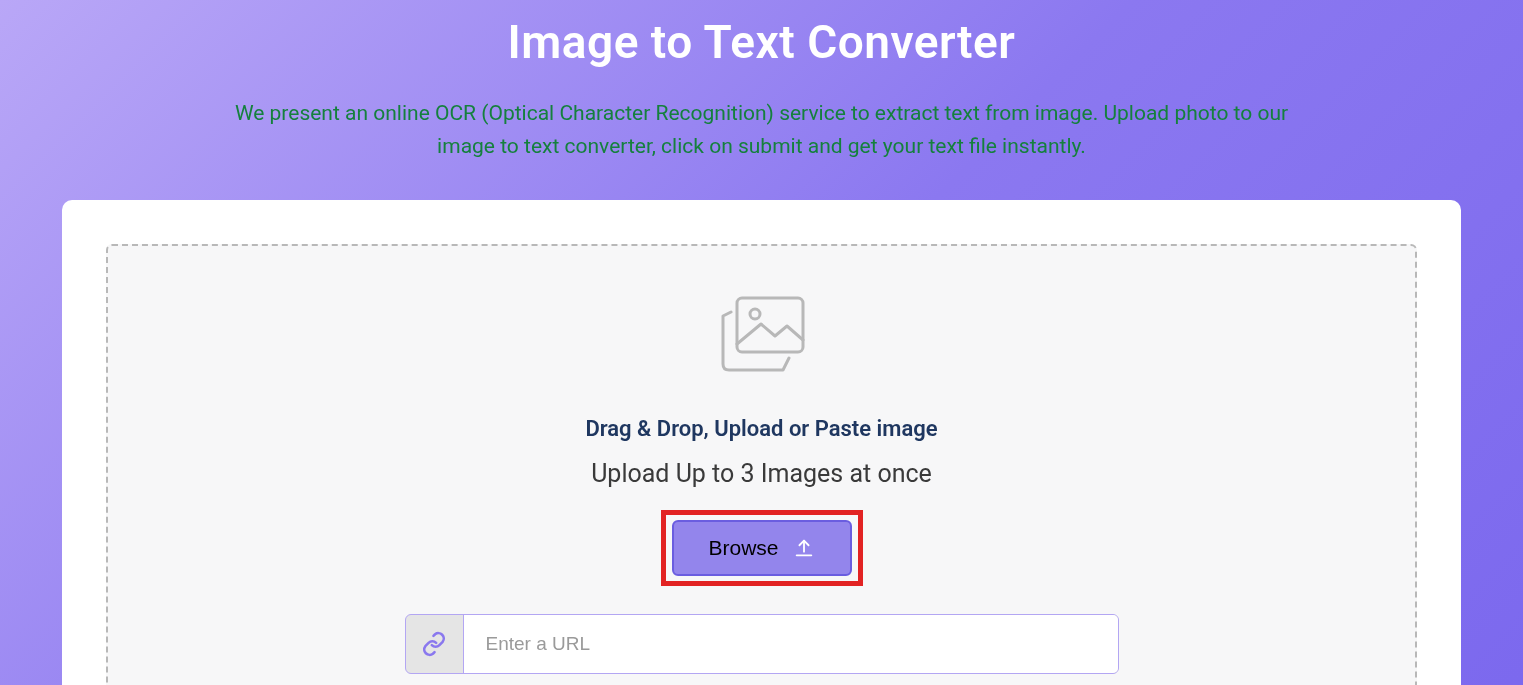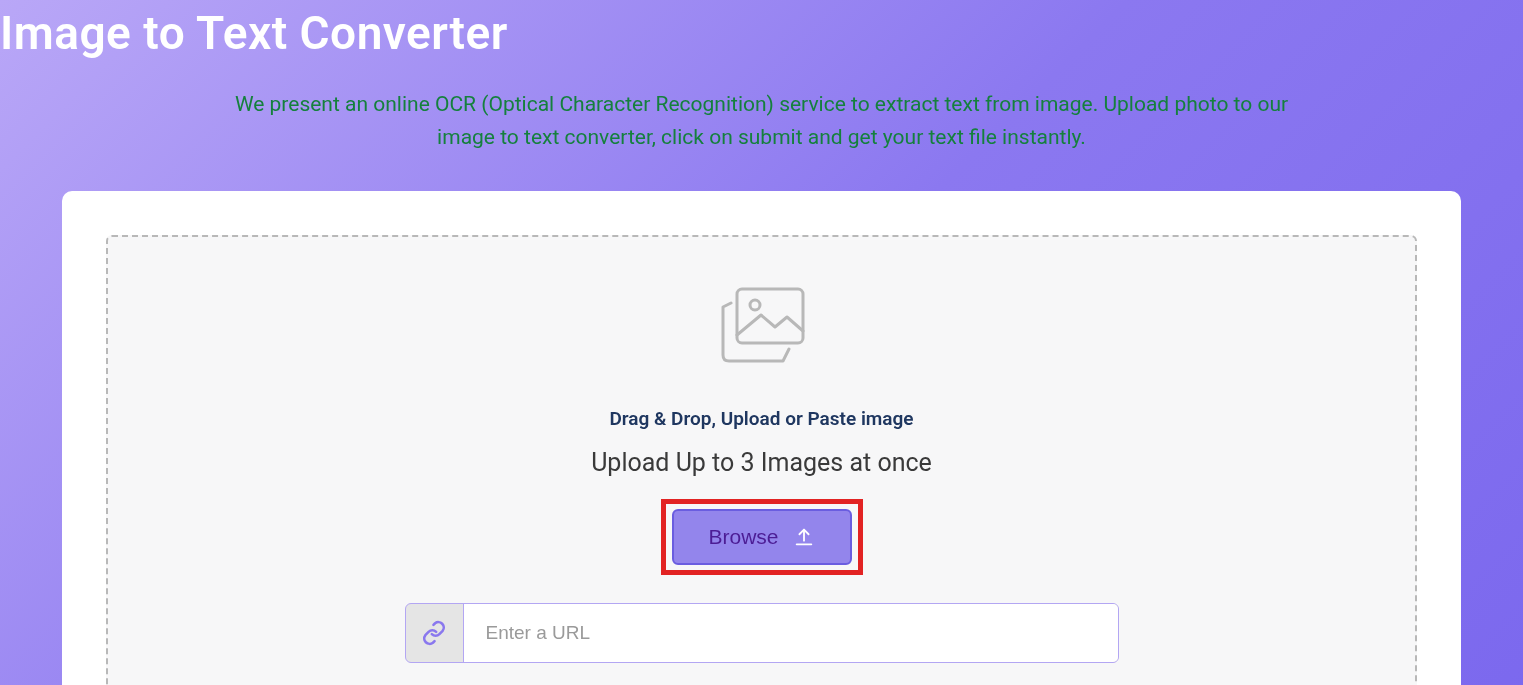--- a/index.html
+++ b/index.html
@@ -7,22 +7,22 @@
     font-family: -apple-system, BlinkMacSystemFont, 'Segoe UI', Roboto, Arial, sans-serif;
     background: linear-gradient(135deg, #b9a7f7 0%, #8b78f0 50%, #7b68ee 100%);
     min-height: 685px;
     width: 1523px;
     overflow: hidden;
   }
   .page-title {
     color: #fff;
     font-size: 46px;
     font-weight: 600;
-    text-align: left;
-    padding-top: 6px;
+    text-align: center;
+    padding-top: 15px;
     letter-spacing: 0.5px;
   }
   .page-subtitle {
     color: #15803d;
     font-size: 21px;
     text-align: center;
     max-width: 1100px;
     margin: 28px auto 0;
     line-height: 1.55;
     font-weight: 400;
@@ -36,42 +36,42 @@
   .dropzone {
     border: 2px dashed #b8b8b8;
     border-radius: 6px;
     background: #f7f7f8;
     padding: 48px 20px 44px;
     text-align: center;
   }
   .image-icon { display: block; margin: 0 auto 40px; }
   .drop-heading {
     color: #1f3760;
-    font-size: 19px;
+    font-size: 22px;
     font-weight: 600;
     margin-bottom: 18px;
   }
   .drop-sub {
     color: #3a3a3a;
     font-size: 25px;
     margin-bottom: 22px;
   }
   .browse-wrap {
     display: inline-block;
     border: 5px solid #e22323;
     padding: 5px 6px;
     margin-bottom: 28px;
   }
   .browse-btn {
     display: inline-flex;
     align-items: center;
     justify-content: center;
     gap: 14px;
     background: #9385ec;
-    color: #4c1d95;
+    color: #000000;
     border: 2px solid #6a5de0;
     border-radius: 6px;
     font-size: 21px;
     font-weight: 500;
     padding: 14px 34px;
     cursor: pointer;
     min-width: 180px;
   }
   .url-row {
     display: flex;

